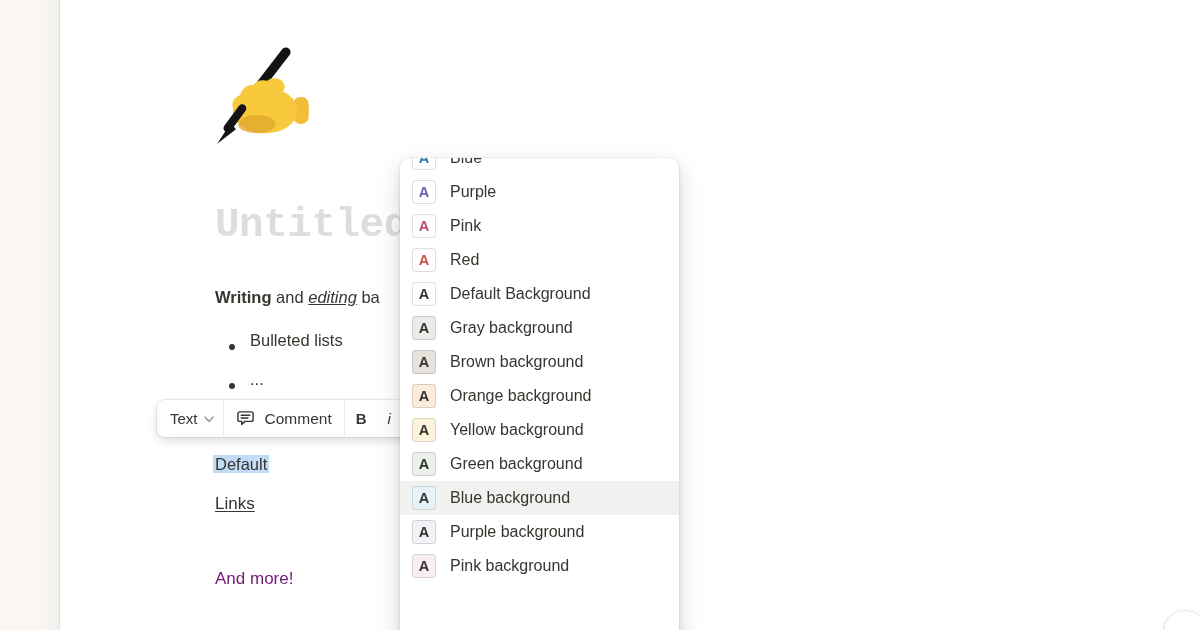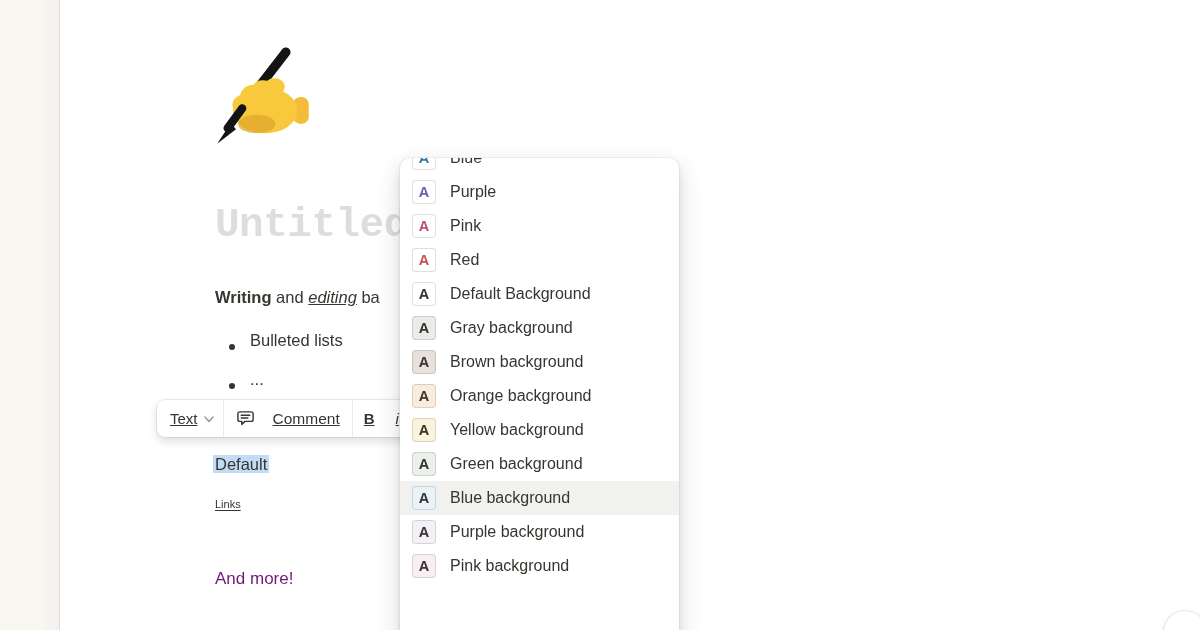--- a/index.html
+++ b/index.html
@@ -28,34 +28,34 @@
     font-size:16.5px; line-height:25px; white-space:pre-wrap;
   }
   .intro b { font-weight:700; }
   .intro i { font-style:italic;text-decoration:underline; }
   .bullet { position:absolute; left:229px; height:25px; display:flex; align-items:flex-end; font-size:16.5px; }
   .bullet .dot { width:6px; height:6px; border-radius:50%; background:#37352f; margin-right:15px; flex:none; }
   .bullet1 { top:325px; }
   .bullet2 { top:364px; }
   .colors-line { position:absolute; left:213px; top:452px; font-size:16.5px; line-height:24px; }
   .colors-line .sel { background:rgba(35,131,226,0.28); padding:0 2px; }
-  .links-line { position:absolute; left:215px; top:492px; font-size:11px; line-height:24px; }
+  .links-line { position:absolute; left:215px; top:492px; font-size:17px; line-height:24px; }
   .links-line a { color:#37352f; text-decoration:underline; text-underline-offset:2px; cursor:pointer; }
   .more { position:absolute; left:215px; top:569px; font-size:17px; color:#701a75; }
 
   
   .toolbar {
     position:absolute; left:157px; top:400px; height:37px; width:253px;
     background:#fff; border-radius:8px; z-index:5;
     box-shadow:0 0 0 1px rgba(15,15,15,0.07), 0 4px 10px rgba(15,15,15,0.14);
     display:flex; align-items:stretch; overflow:hidden; font-size:15px;
   }
-  .tb-btn { display:flex; align-items:center; cursor:pointer; white-space:nowrap;text-decoration:underline; }
+  .tb-btn { display:flex; align-items:center; cursor:pointer; white-space:nowrap; }
   .tb-turninto { padding:0 9px 0 13px; gap:6px; }
-  .tb-comment  { padding:0 12px; gap:18px; font-size:15.5px; }
+  .tb-comment  { padding:0 12px; gap:10px; font-size:15.5px; }
   .tb-bold   { padding:0 11px; font-weight:700; }
   .tb-italic { padding:0 10px; font-style:italic; }
   .tb-divider { width:1px; background:#ebeae8; flex:none; }
   .chev { margin-top:2px; }
 
   
   .dropdown {
     position:absolute; left:400px; top:158px; width:279px; height:500px;
     background:#fff; border-radius:10px; z-index:30; overflow:hidden;
     box-shadow:rgba(15,15,15,0.04) 0 0 0 1px, rgba(15,15,15,0.08) 0 3px 6px, rgba(15,15,15,0.16) 0 9px 24px;

